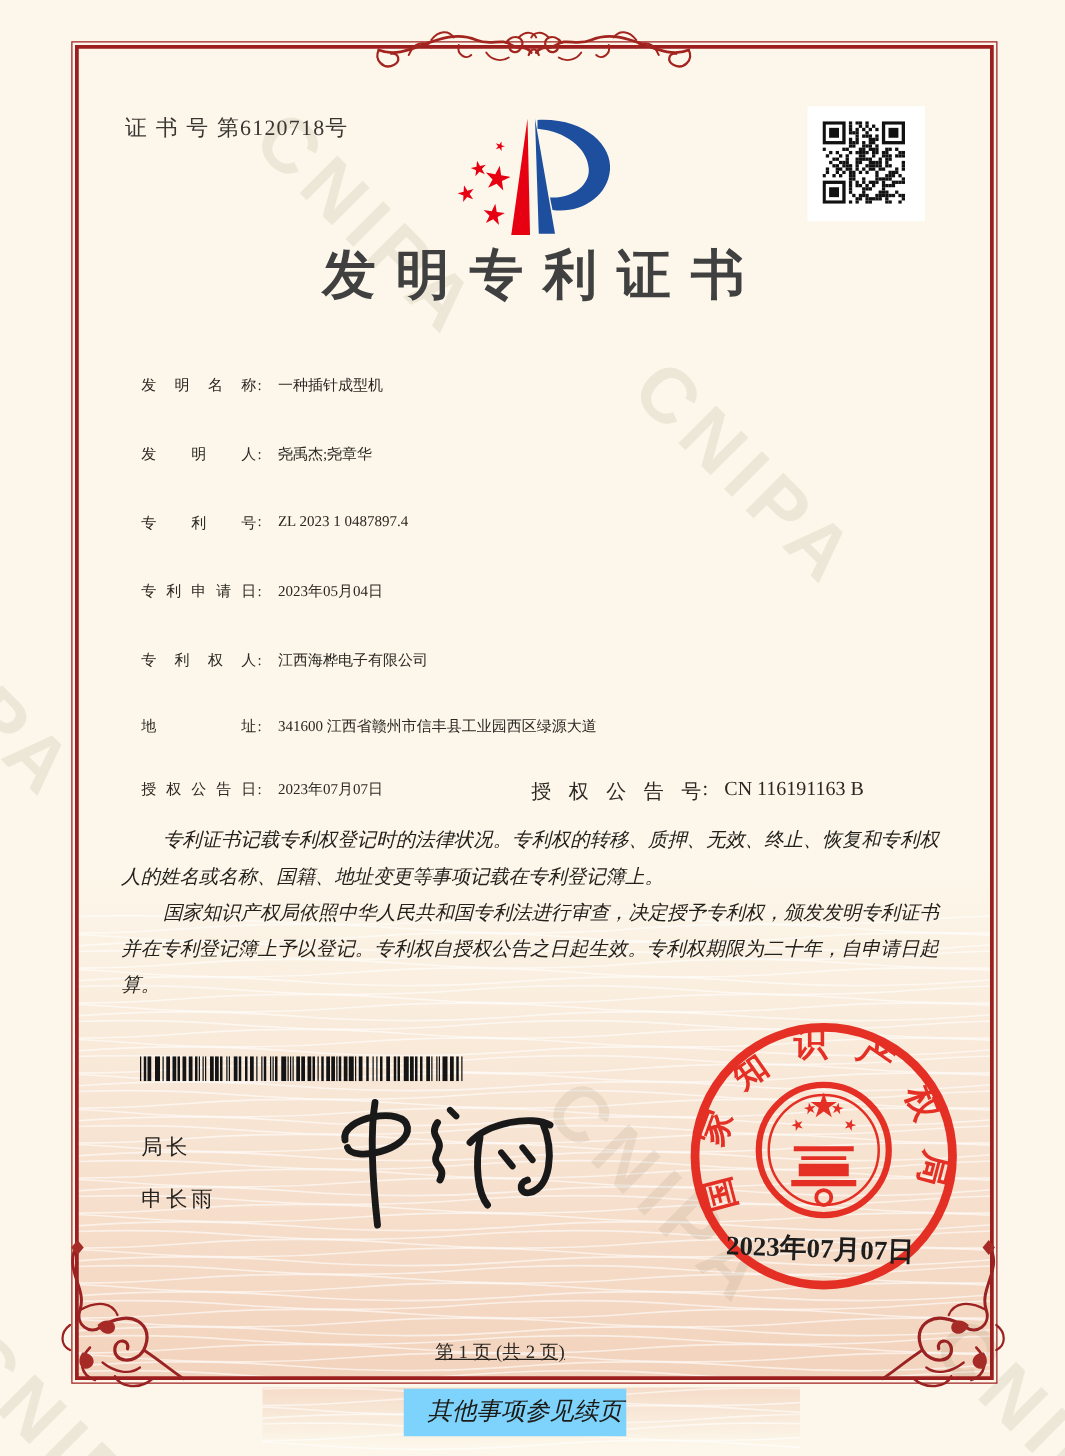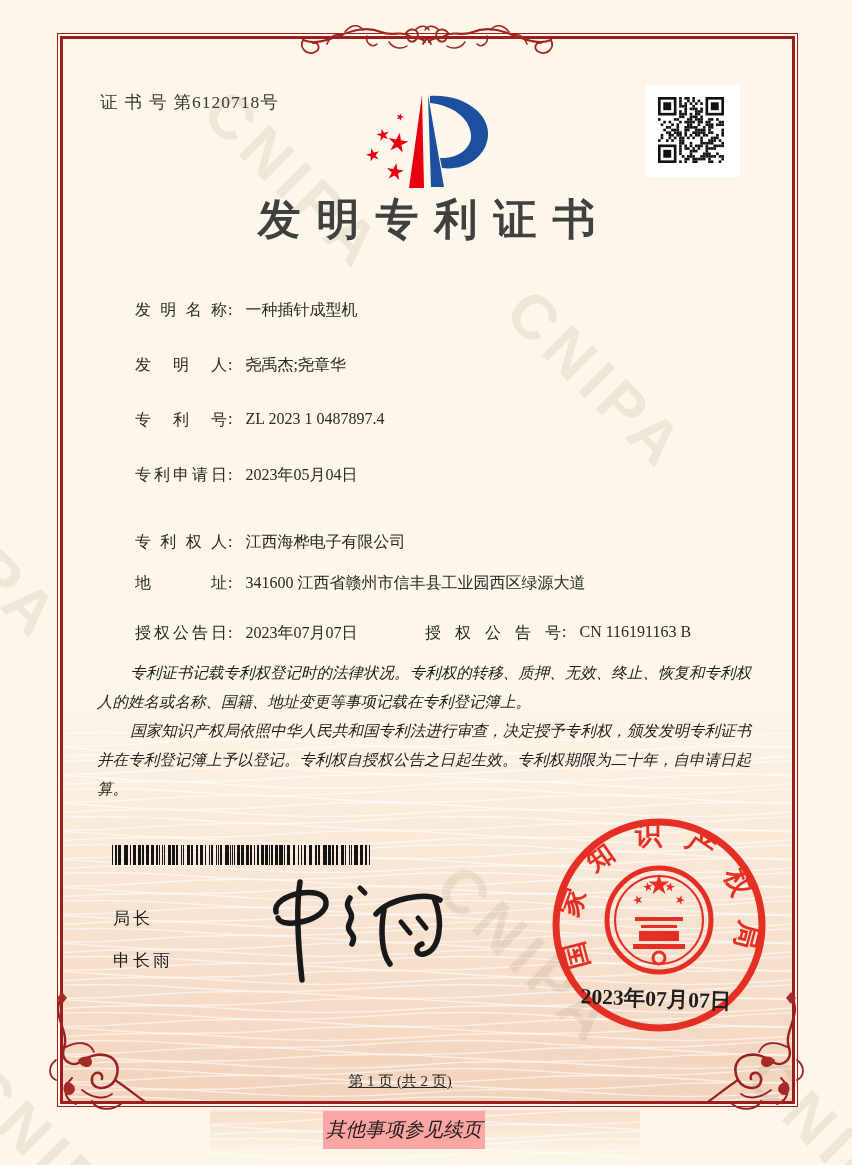--- a/index.html
+++ b/index.html
@@ -25,37 +25,37 @@
   .orn{z-index:3;}
   
   .ct{z-index:4;}
   .certno{left:100px;top:90px;font-size:17.5px;color:#3a3632;}
   .certno .a{letter-spacing:7px;}
   .certno .b{letter-spacing:1px;margin-top:38px;}
   .qrplate{left:646px;top:85px;width:94px;height:92px;background:#ffffff;}
   #qr{left:658px;top:97px;width:66px;height:66px;}
   .title{left:57px;top:191px;width:739px;text-align:center;font-size:43px;font-weight:600;
          color:#404040;letter-spacing:16px;text-indent:16px;}
-  .field{position:absolute;left:113px;font-size:16px;color:#2b2722;z-index:4;white-space:nowrap;margin-left:22px;}
+  .field{position:absolute;left:113px;font-size:12px;color:#2b2722;z-index:4;white-space:nowrap;}
   .flabel{display:inline-block;width:92px;text-align:justify;text-align-last:justify;vertical-align:top;}
   .fcolon{margin-left:1px;}
   .fval{margin-left:13px;}
   .grant2{position:absolute;left:425px;font-size:16px;color:#2b2722;z-index:4;white-space:nowrap;}
   .grant2 .flabel{width:136px;}
   .paras{left:97px;top:658px;width:654px;z-index:4;font-style:italic;
          font-size:15.5px;line-height:29px;color:#24201c;text-align:justify;}
   .paras p{margin:0;text-indent:2.15em;}
   #barcode{left:112px;top:845px;width:261px;height:20px;}
   .signblock{left:113px;top:899px;z-index:4;font-family:Liberation Mono, monospace;
              font-size:17px;font-weight:500;color:#24211d;letter-spacing:3px;line-height:42px;}
   #sig{left:238px;top:872px;width:215px;height:118px;z-index:4;}
   #seal{left:549px;top:815px;width:220px;height:220px;z-index:4;opacity:0.95;}
   .footerpg{left:200px;top:1072px;width:400px;text-align:center;font-size:15px;color:#2b2722;z-index:4;text-decoration:underline;}
-  .notebox{left:323px;top:1111px;width:162px;height:38px;background:#fca5a5;z-index:4;
-           text-align:center;line-height:38px;font-size:19.5px;font-style:italic;color:#1d1a16;}
+  .notebox{left:323px;top:1111px;width:162px;height:38px;background:#7dd3fc;z-index:4;
+           text-align:center;line-height:38px;font-size:19.5px;font-style:italic;color:#1d1a16;padding-left:16px;}
 </style>
 </head>
 <body>
 
 <div class="abs wavebg"></div>
 <svg id="waves" class="abs" viewBox="0 0 731 1068">
     <path d="M-50 700 q90 -7 180 0 q90 7 180 0 q90 -7 180 0 q90 7 180 0 q90 -7 180 0 q90 7 180 0 q90 -7 180 0" fill="none" stroke="#ffffff" stroke-opacity="0.6" stroke-width="1.3"></path>
     <path d="M-95 707 q90 7 180 0 q90 -7 180 0 q90 7 180 0 q90 -7 180 0 q90 7 180 0 q90 -7 180 0 q90 7 180 0" fill="none" stroke="#ffffff" stroke-opacity="0.6" stroke-width="1.3"></path>
     <path d="M-140 714 q90 -7 180 0 q90 7 180 0 q90 -7 180 0 q90 7 180 0 q90 -7 180 0 q90 7 180 0 q90 -7 180 0" fill="none" stroke="#ffffff" stroke-opacity="0.6" stroke-width="1.3"></path>
     <path d="M-185 721 q90 7 180 0 q90 -7 180 0 q90 7 180 0 q90 -7 180 0 q90 7 180 0 q90 -7 180 0 q90 7 180 0" fill="none" stroke="#ffffff" stroke-opacity="0.6" stroke-width="1.3"></path>
@@ -437,21 +437,21 @@
 </div>
 <div class="field" style="top:355px;">
   <span class="flabel">发明人</span><span class="fcolon">:</span><span class="fval">尧禹杰;尧章华</span>
 </div>
 <div class="field" style="top:410px;">
   <span class="flabel">专利号</span><span class="fcolon">:</span><span class="fval">ZL 2023 1 0487897.4</span>
 </div>
 <div class="field" style="top:465px;">
   <span class="flabel">专利申请日</span><span class="fcolon">:</span><span class="fval">2023年05月04日</span>
 </div>
-<div class="field" style="top:532px;">
+<div class="field" style="top:520px;">
   <span class="flabel">专利权人</span><span class="fcolon">:</span><span class="fval">江西海桦电子有限公司</span>
 </div>
 <div class="field" style="top:573px;">
   <span class="flabel">地址</span><span class="fcolon">:</span><span class="fval">341600 江西省赣州市信丰县工业园西区绿源大道</span>
 </div>
 <div class="field" style="top:623px;">
   <span class="flabel">授权公告日</span><span class="fcolon">:</span><span class="fval">2023年07月07日</span>
 </div>
 <div class="grant2" style="top:623px;">
   <span class="flabel">授权公告号</span><span class="fcolon">:</span><span class="fval">CN 116191163 B</span>

